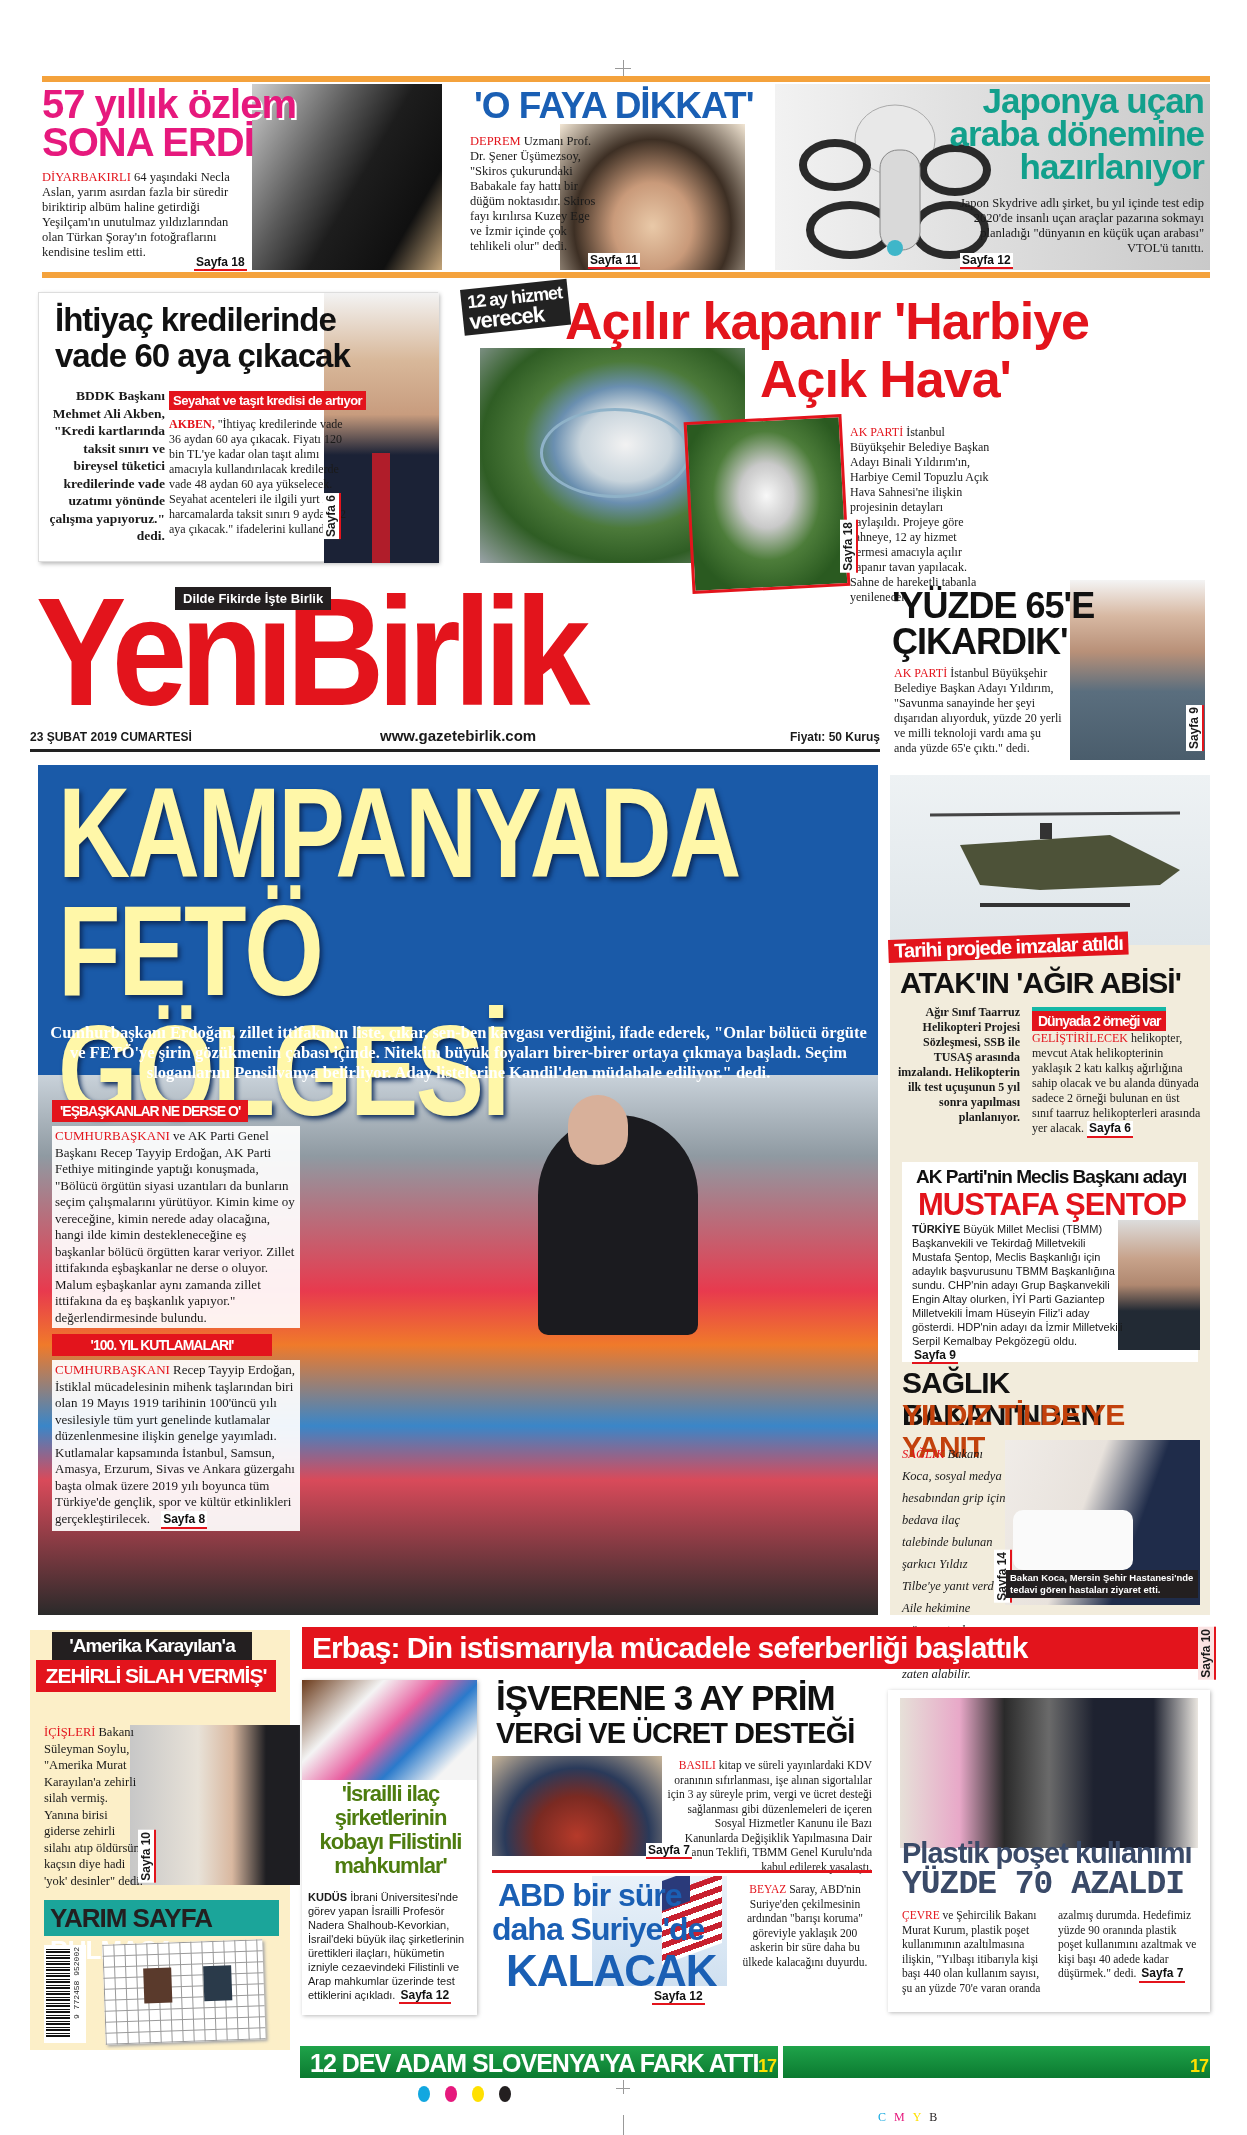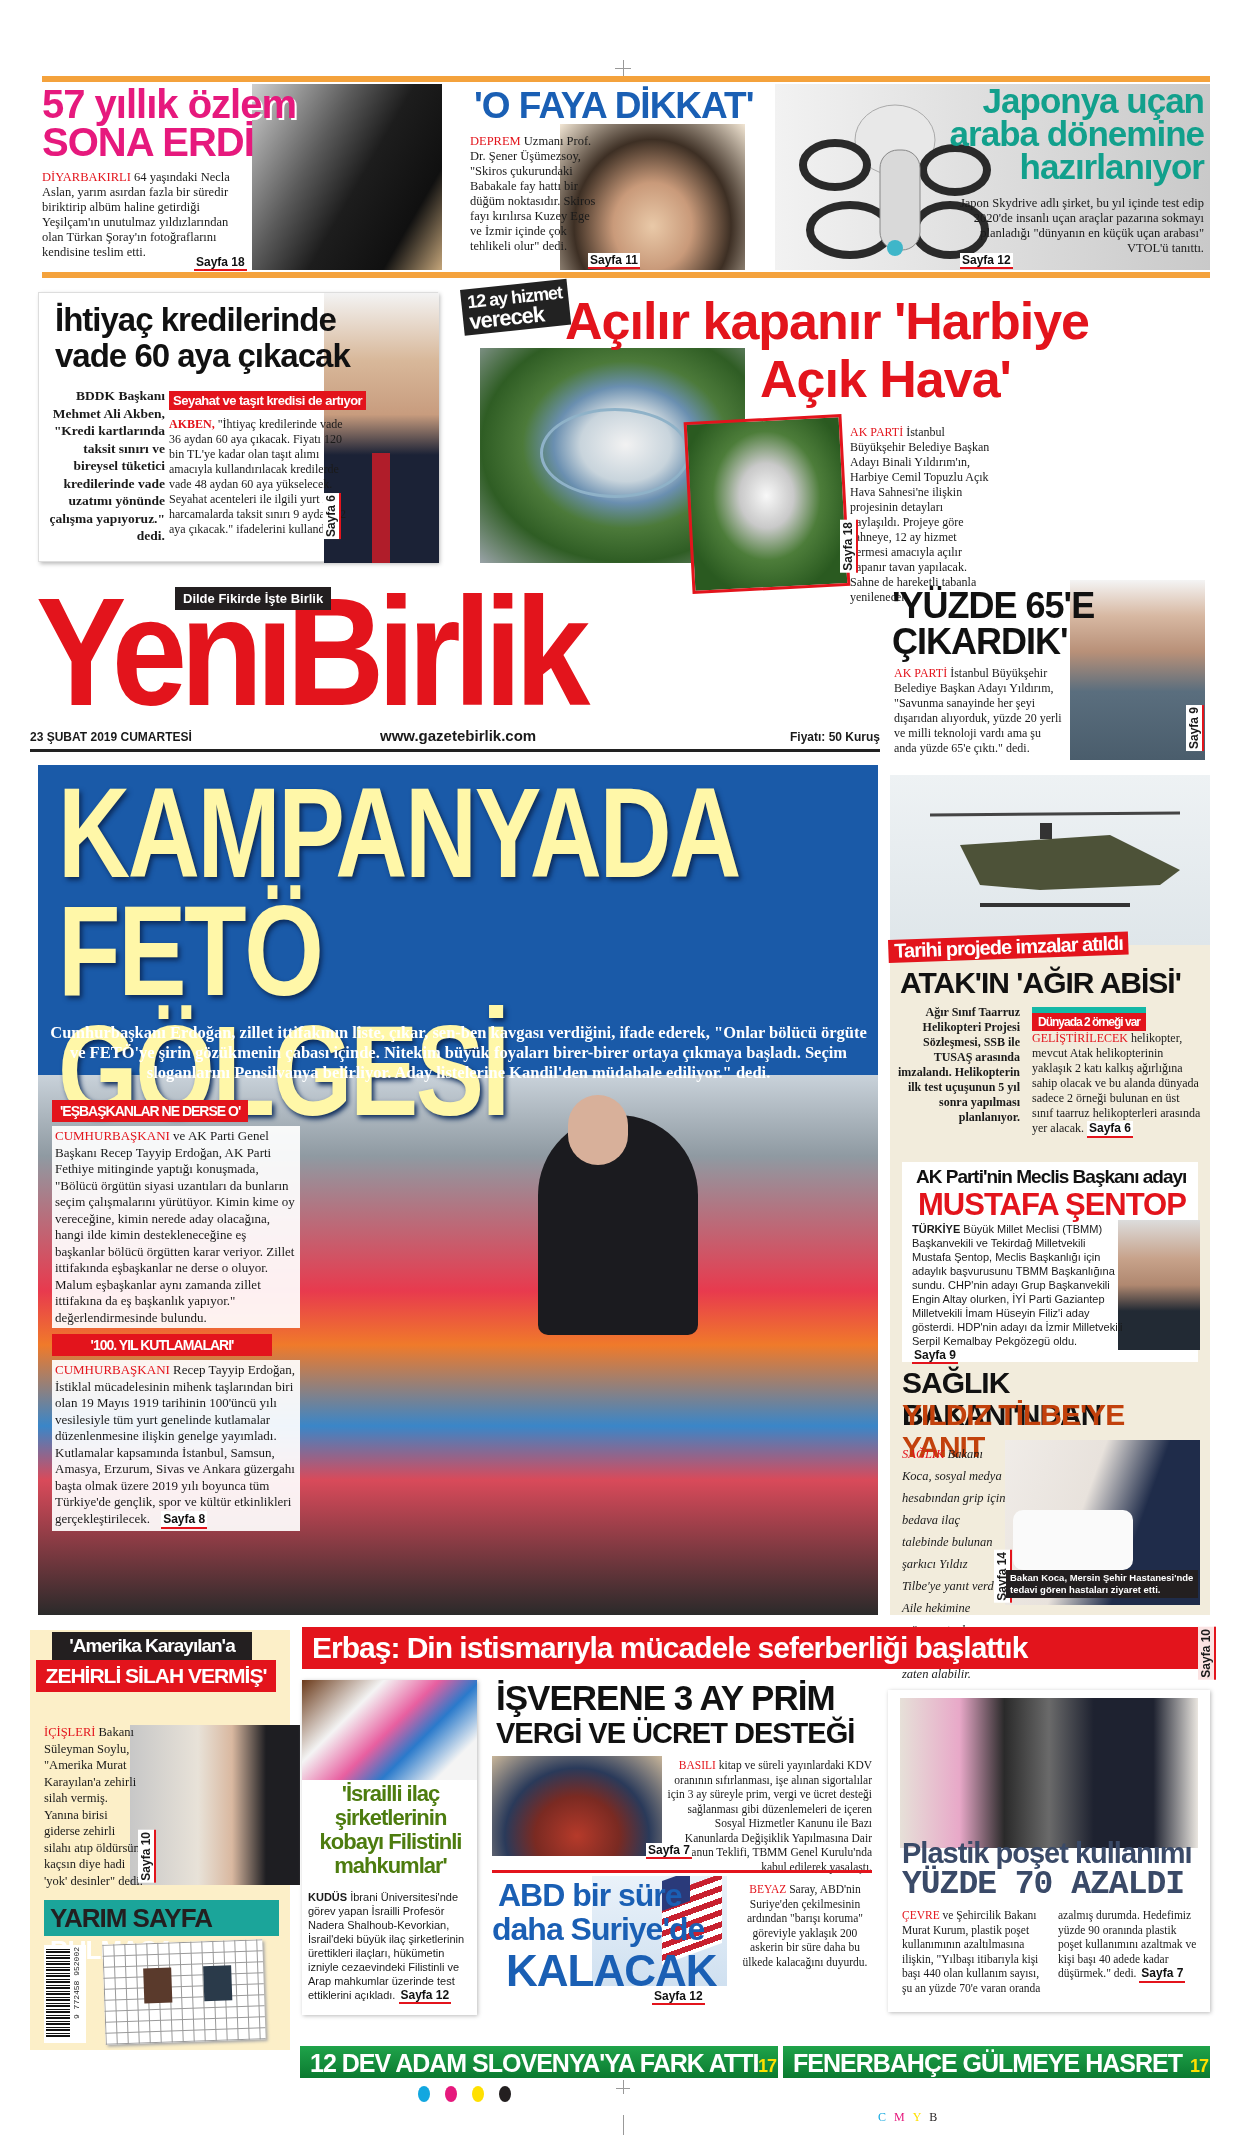--- a/index.html
+++ b/index.html
@@ -148,21 +148,21 @@
     <svg width="320" height="170" viewBox="0 0 320 170">
       <line x1="40" y1="40" x2="290" y2="38" stroke="#444" stroke-width="3"></line>
       <path d="M70 70 L220 60 L290 95 L270 110 L150 115 L90 110 Z" fill="#4d5238"></path>
       <rect x="150" y="48" width="12" height="16" fill="#333"></rect>
       <line x1="90" y1="130" x2="240" y2="130" stroke="#333" stroke-width="4"></line>
     </svg>
   </div>
   <div class="abs cond" style="left:-2px;top:165px;background:#e3141c;color:#fff;font-size:20px;padding:0 6px;transform:rotate(-2deg);">Tarihi projede imzalar atıldı</div>
   <div class="abs cond" style="left:10px;top:192px;font-size:30px;line-height:32px;color:#111;">ATAK'IN 'AĞIR ABİSİ'</div>
   <div class="abs" style="left:2px;top:230px;width:128px;font-weight:bold;font-size:12px;line-height:15px;text-align:right;">Ağır Sınıf Taarruz Helikopteri Projesi Sözleşmesi, SSB ile TUSAŞ arasında imzalandı. Helikopterin ilk test uçuşunun 5 yıl sonra yapılması planlanıyor.</div>
-  <div class="abs cond" style="left:142px;top:232px;background:#e3141c;color:#fff;font-size:12px;padding:2px 6px;border-top:6px solid #14b8a6;">Dünyada 2 örneği var</div>
+  <div class="abs cond" style="left:142px;top:232px;background:#e3141c;color:#fff;font-size:14px;padding:2px 6px;border-top:4px solid #14b8a6;">Dünyada 2 örneği var</div>
   <div class="abs body-text" style="left:142px;top:256px;width:170px;font-size:12px;line-height:15px;">
     <span class="kick">GELİŞTİRİLECEK</span>
     <span>helikopter, mevcut Atak helikopterinin yaklaşık 2 katı kalkış ağırlığına sahip olacak ve bu alanda dünyada sadece 2 örneği bulunan en üst sınıf taarruz helikopterleri arasında yer alacak.</span>
     <span class="sayfa">Sayfa 6</span>
   </div>
 </div>
 
 <div class="abs" style="left:890px;top:1160px;width:320px;height:205px;background:#f2ecdc;">
   <div class="abs" style="left:12px;top:2px;width:296px;height:200px;background:#fff;"></div>
   <div class="photo" style="left:228px;top:60px;width:82px;height:130px;background:linear-gradient(180deg,#dcdcdc 0%,#c7a28a 30%,#b08870 50%,#222a34 70%,#222a34 100%);"></div>
@@ -268,21 +268,20 @@
     <span class="sayfa">Sayfa 7</span>
   </div>
 </div>
 
 <div class="abs" style="left:300px;top:2046px;width:910px;height:32px;">
   <div class="abs" style="left:0;top:0;width:478px;height:32px;background:linear-gradient(180deg,#1fa34a,#0b7a30);">
     <div class="abs cond" style="left:10px;top:2px;font-size:25px;line-height:30px;color:#fff;">12 DEV ADAM SLOVENYA'YA FARK ATTI</div>
     <div class="abs cond" style="right:2px;top:8px;font-size:18px;line-height:24px;color:#ffe000;">17</div>
   </div>
   <div class="abs" style="left:483px;top:0;width:427px;height:32px;background:linear-gradient(180deg,#1fa34a,#0b7a30);">
-    <div class="abs cond" style="left:10px;top:2px;font-size:25px;line-height:30px;color:#fff;">FENERBAHÇE GÜLMEYE HASRET</div>
     <div class="abs cond" style="right:2px;top:8px;font-size:18px;line-height:24px;color:#ffe000;">17</div>
   </div>
 </div>
 
 <div class="abs" style="left:418px;top:2082px;width:110px;height:24px;">
   <span style="position:absolute;left:0;top:4px;width:12px;height:16px;border-radius:50%;background:#12a7e0;"></span>
   <span style="position:absolute;left:27px;top:4px;width:12px;height:16px;border-radius:50%;background:#e6197d;"></span>
   <span style="position:absolute;left:54px;top:4px;width:12px;height:16px;border-radius:50%;background:#ffe000;"></span>
   <span style="position:absolute;left:81px;top:4px;width:12px;height:16px;border-radius:50%;background:#231f20;"></span>
 </div>

